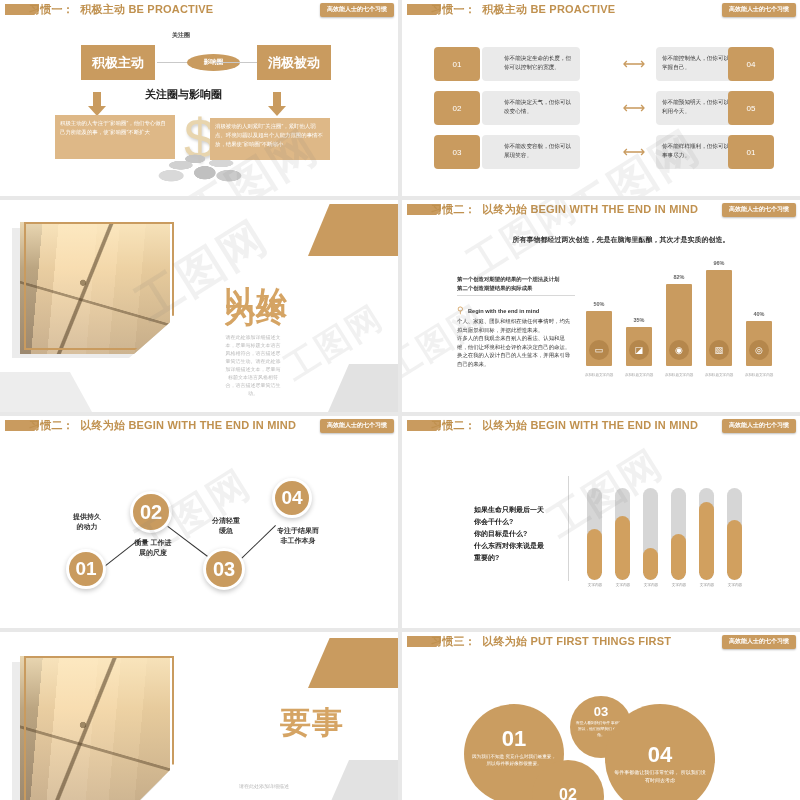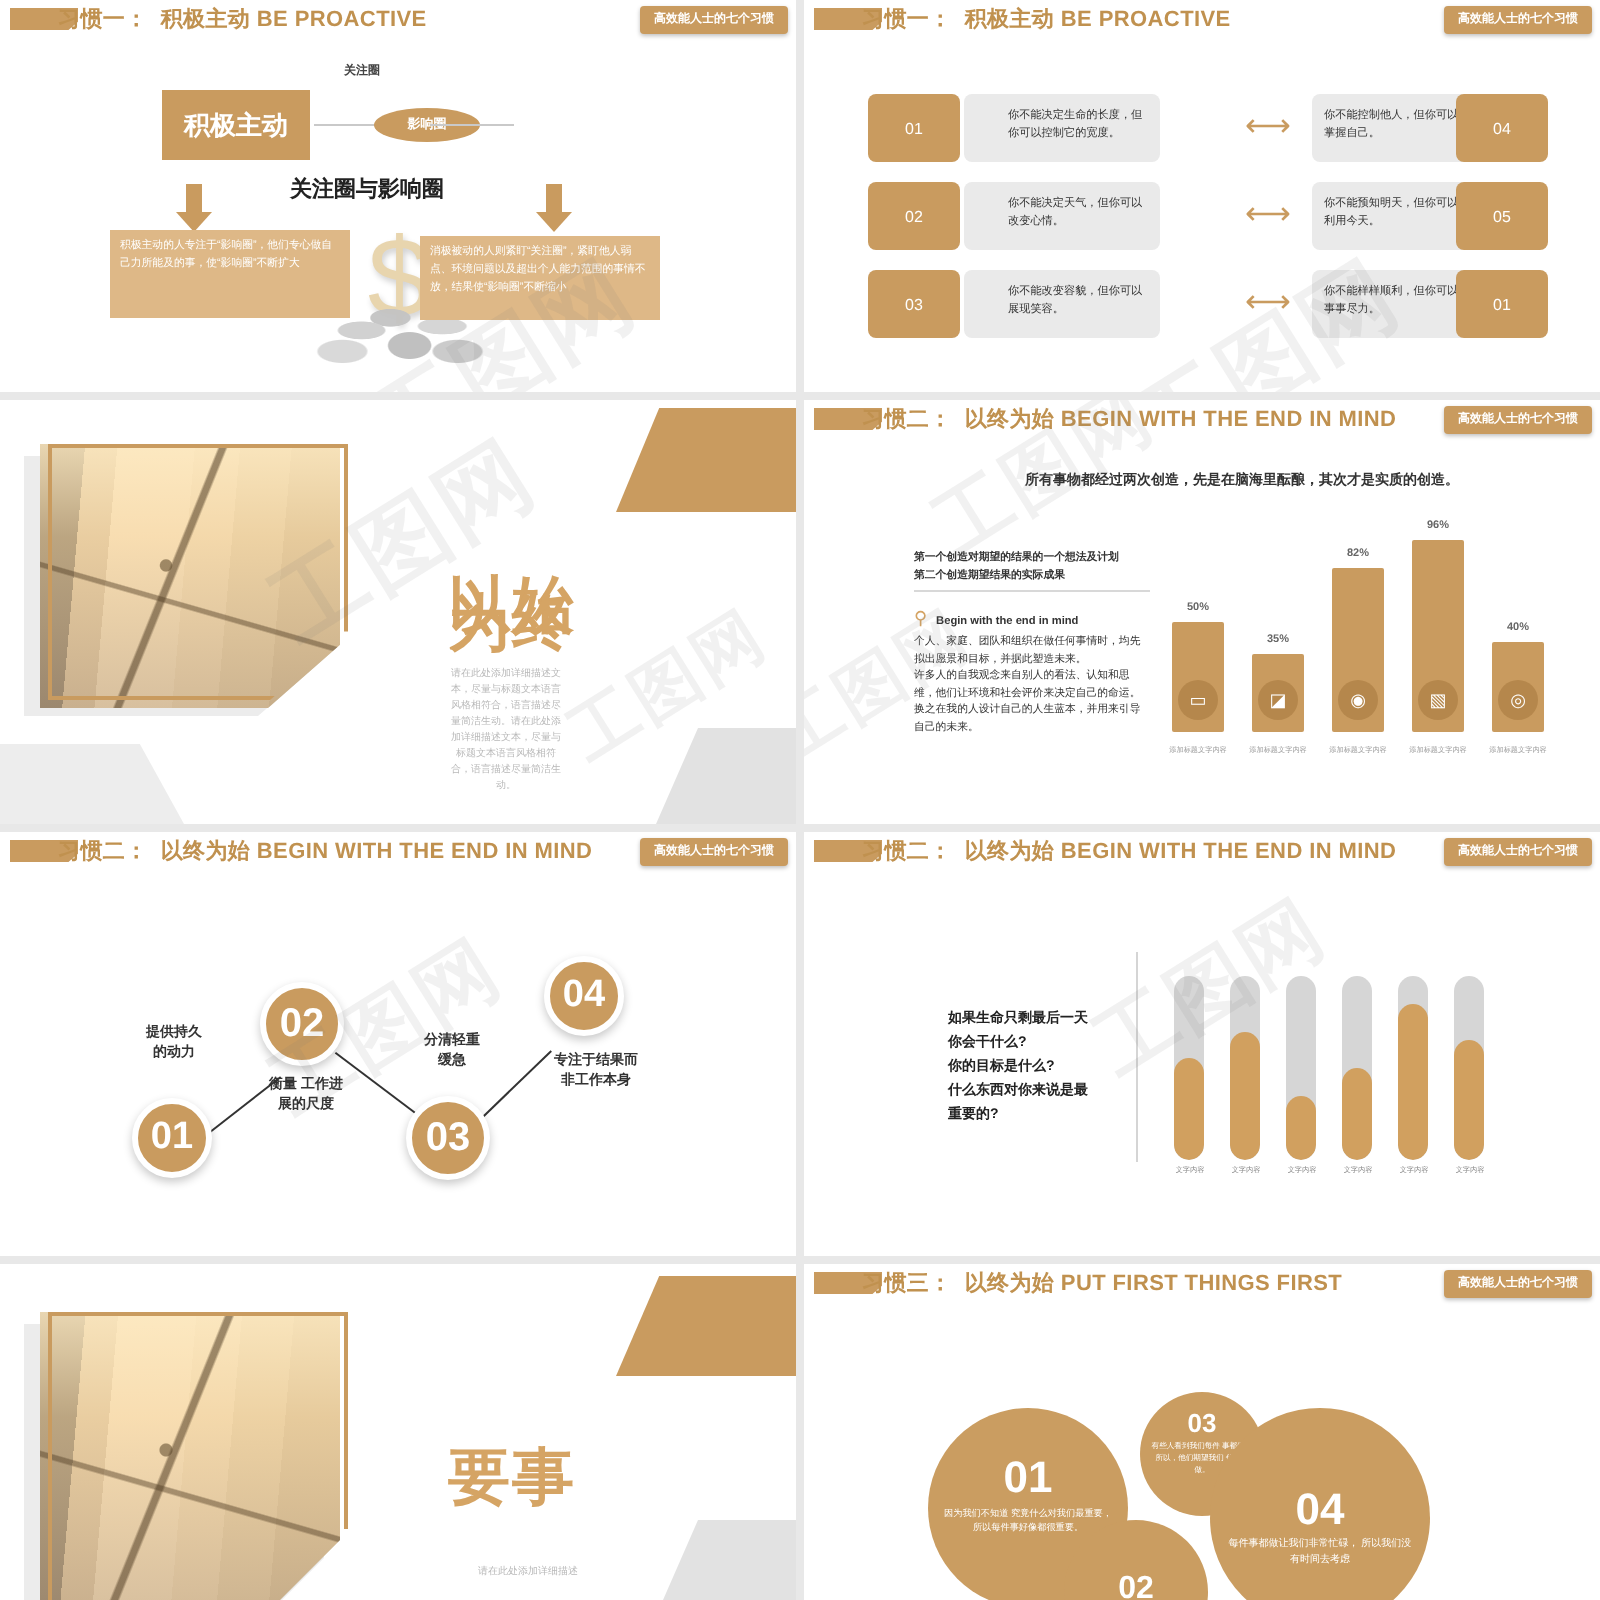--- a/index.html
+++ b/index.html
@@ -202,20 +202,21 @@
     <div class="hdr">
       <div class="tab"></div>
       <div class="ttl"><span>习惯一：</span>&nbsp;&nbsp;<span>积极主动</span>&nbsp;<span class="en">BE PROACTIVE</span></div>
       <div class="badge">高效能人士的七个习惯</div>
     </div>
     <div class="toplabel">关注圈</div>
     <div class="box boxL">积极主动</div>
     <div class="line lineL"></div>
     <div class="ellipse">影响圈</div>
     <div class="line lineR"></div>
+    <div class="box boxR">消极被动</div>
     <div class="midttl">关注圈与影响圈</div>
     <div class="arrow aL">
         <i></i>
         <b></b>
       </div>
     <div class="arrow aR">
         <i></i>
         <b></b>
       </div>
     <div class="tbox tL">积极主动的人专注于“影响圈”，他们专心做自己力所能及的事，使“影响圈”不断扩大</div>
@@ -410,21 +411,21 @@
 
     <div class="wm" style="left:140px;top:50px;font-size:40px;">工图网</div>
   </div>
 
   <div class="slide pic-slide s7">
     <div class="cnr cnr1" style="top:6px;height:50px;"></div>
     <div class="cnr cnr2"></div>
     <div class="shadowcard" style="top:30px;height:150px;"></div>
     <div class="photo" style="top:24px;height:150px;"></div>
     <div class="frame" style="top:24px;height:148px;"></div>
-    <div class="bigtitle" style="top:90px;">要事</div>
+    <div class="bigtitle" style="top:74px;text-align:right;">要事</div>
     <div class="desc" style="top:150px;width:80px;">请在此处添加详细描述</div>
   </div>
 
   <div class="slide s8">
     <div class="hdr">
       <div class="tab"></div>
       <div class="ttl"><span>习惯三：</span>&nbsp;&nbsp;<span>以终为始</span>&nbsp;<span class="en">PUT FIRST THINGS FIRST</span></div>
       <div class="badge">高效能人士的七个习惯</div>
     </div>
 

